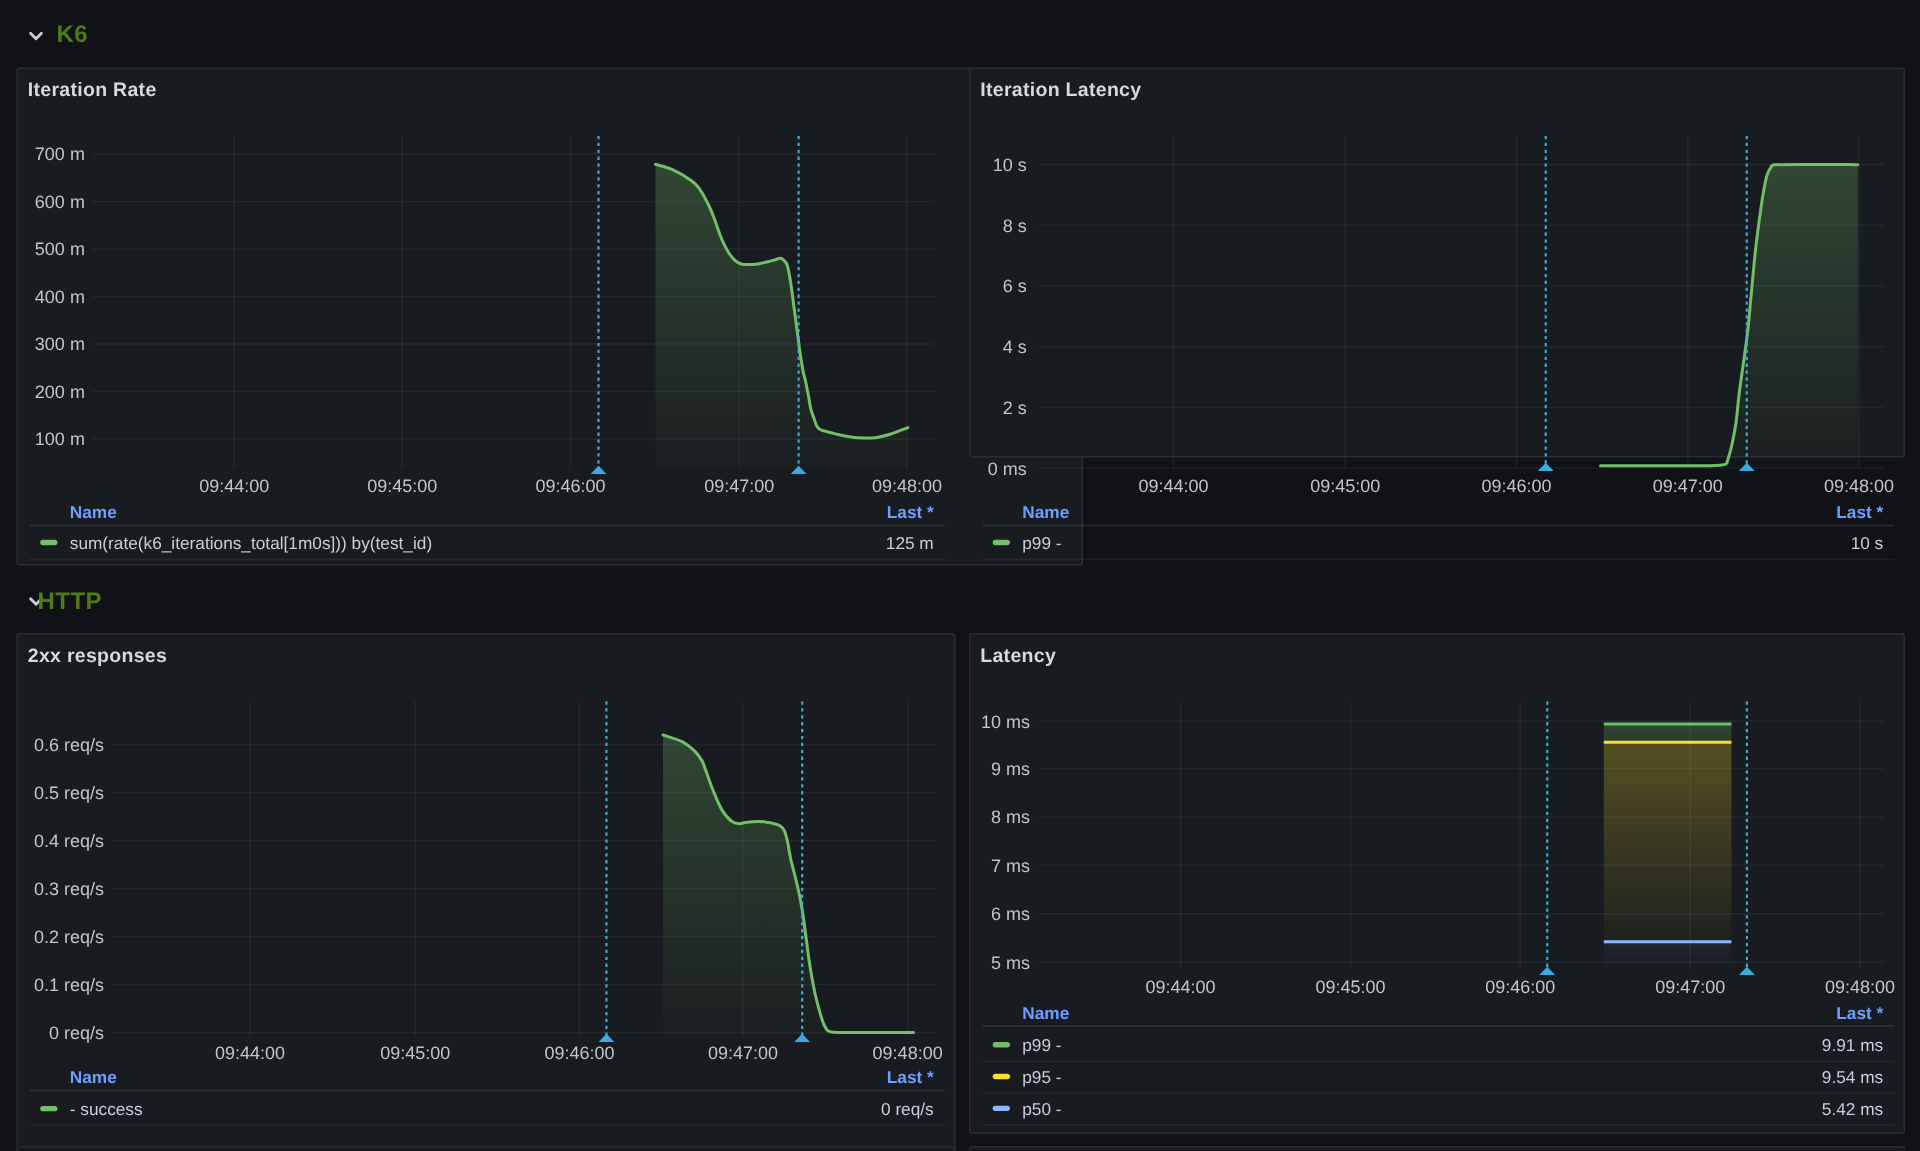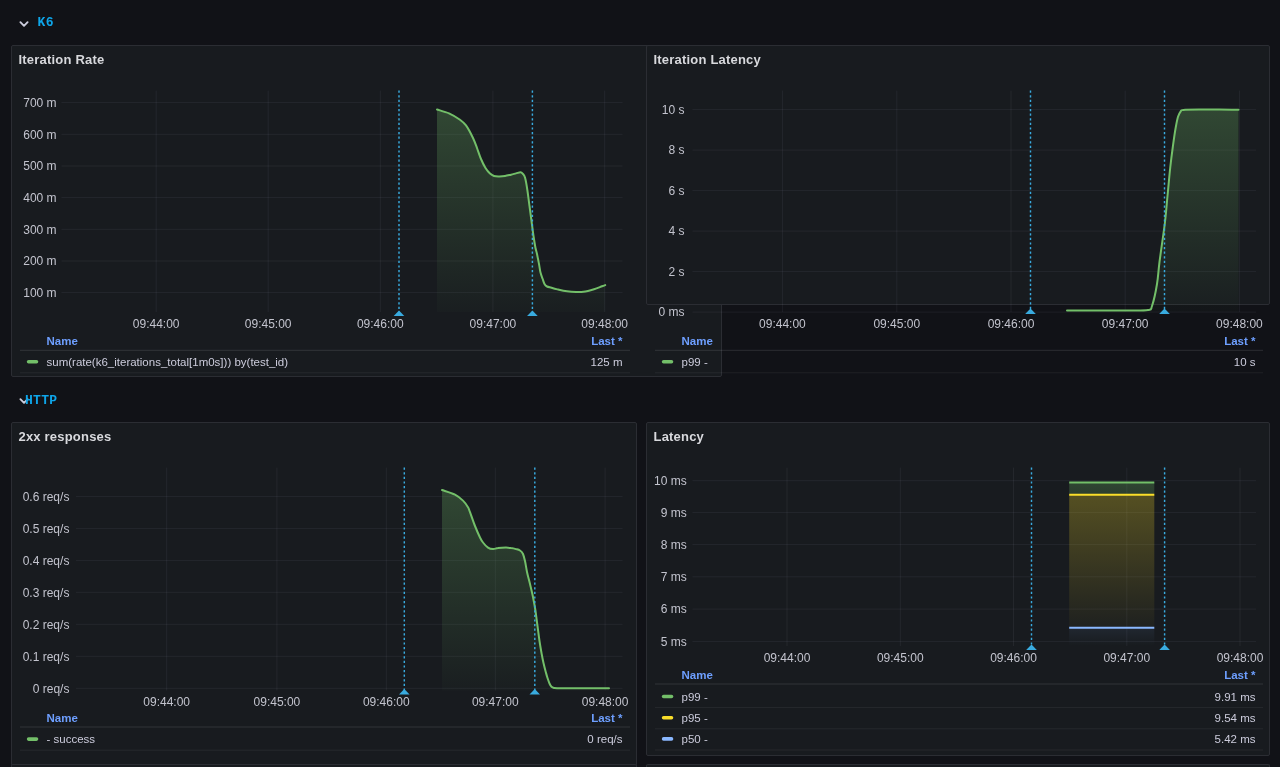--- a/index.html
+++ b/index.html
@@ -1,19 +1,19 @@
 <!DOCTYPE html>
 <html><head><meta charset="utf-8"><style>
 * { margin:0; padding:0; box-sizing:border-box; }
 html,body { width:1280px; height:767px; background:#111217; overflow:hidden;
   font-family:"Liberation Sans", sans-serif; }
 .panel { position:absolute; background:#181b1f; border:1px solid #2b2d33; border-radius:2px; }
 .ptitle { position:absolute; left:6.5px; top:7.1px; font-size:13px; line-height:1; font-weight:bold; color:#d8d9dd;
   letter-spacing:0.2px; }
-.rowhead { position:absolute; color:#0ea5e9; font-size:13px; line-height:1; font-weight:bold; letter-spacing:0.3px;font-family:Liberation Mono, monospace; }
+.rowhead { position:absolute; color:#4d7c0f; font-size:16px; line-height:1; font-weight:bold; letter-spacing:0.3px; }
 .sliver { position:absolute; background:#181b1f; border:1px solid #2b2d33; border-bottom:none; border-radius:2px 2px 0 0; }
 </style></head>
 <body>
 <svg width="12" height="12" viewBox="0 0 12 12" style="position:absolute;left:17.6px;top:18.3px">
     <path d="M2.4 4.2 L6 7.8 L9.6 4.2" fill="none" stroke="#ccccdc" stroke-width="1.9" stroke-linecap="round" stroke-linejoin="round"></path>
   </svg>
 <div class="rowhead" style="left:37.6px;top:16px">K6</div>
 <svg width="12" height="12" viewBox="0 0 12 12" style="position:absolute;left:17.9px;top:395.4px">
     <path d="M2.4 4.2 L6 7.8 L9.6 4.2" fill="none" stroke="#ccccdc" stroke-width="1.9" stroke-linecap="round" stroke-linejoin="round"></path>
   </svg>

